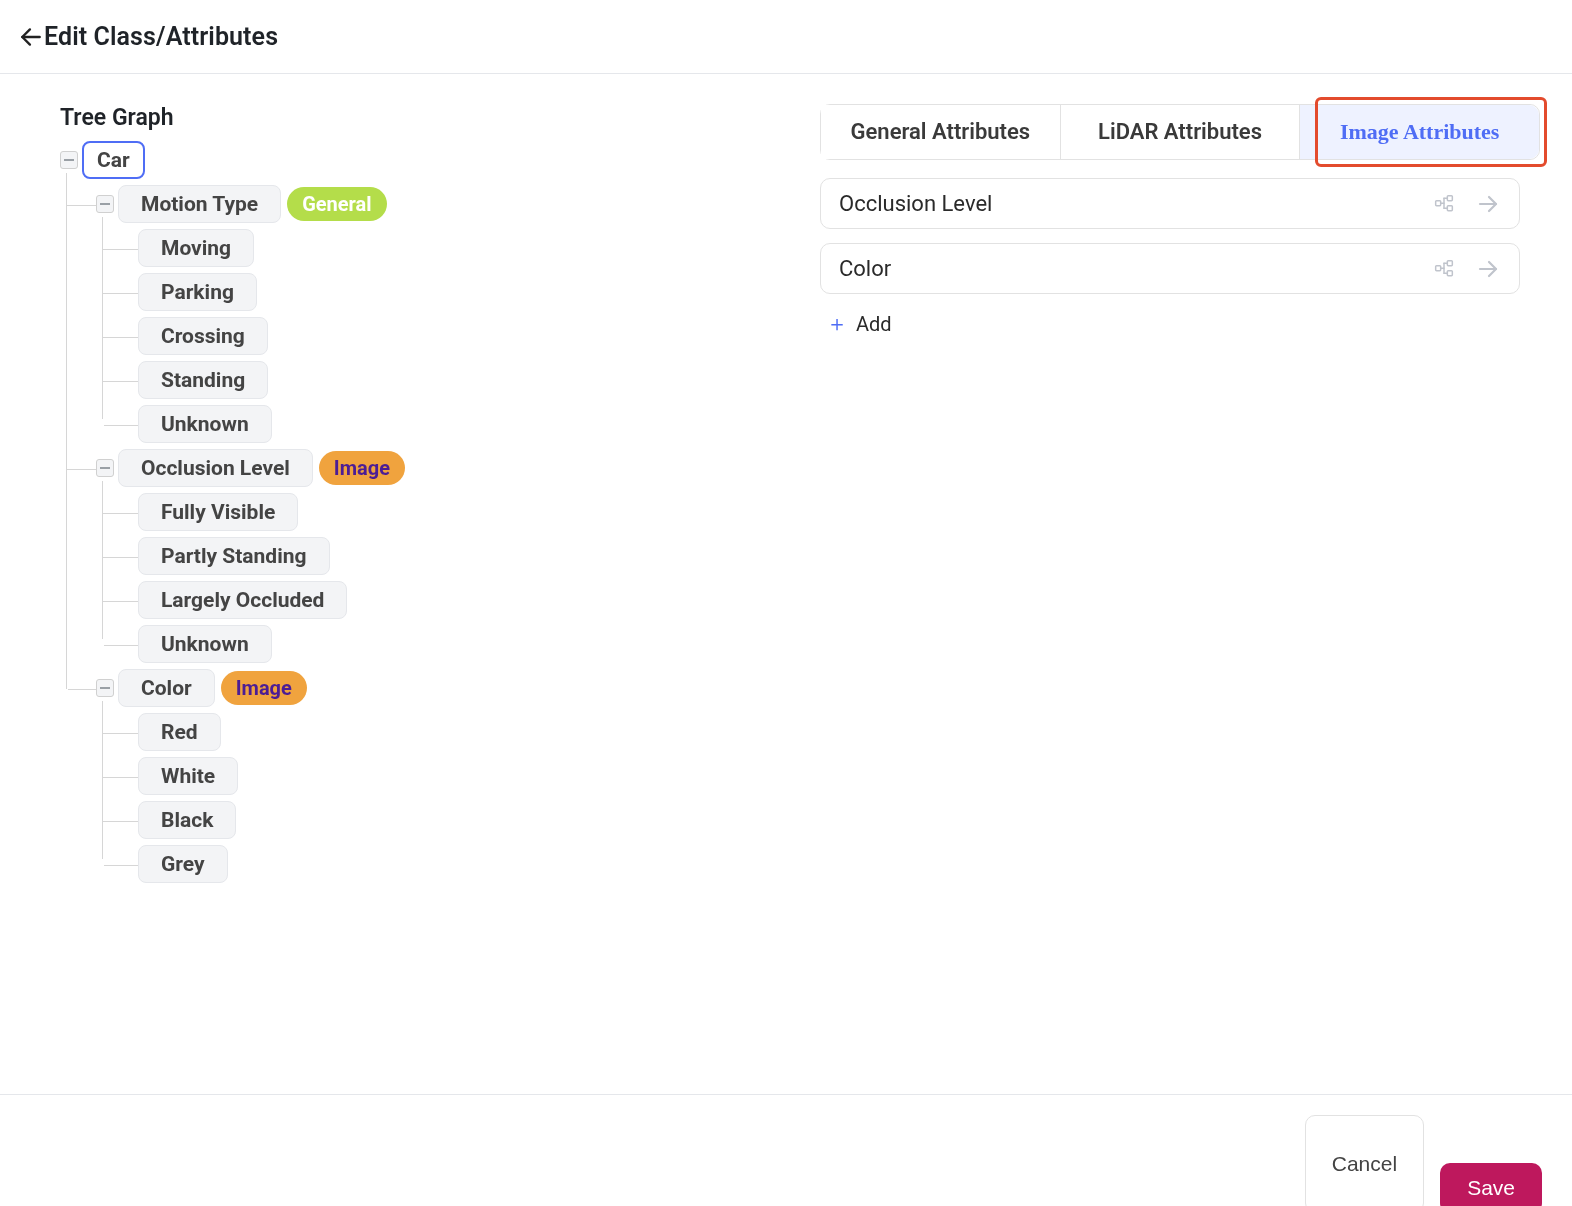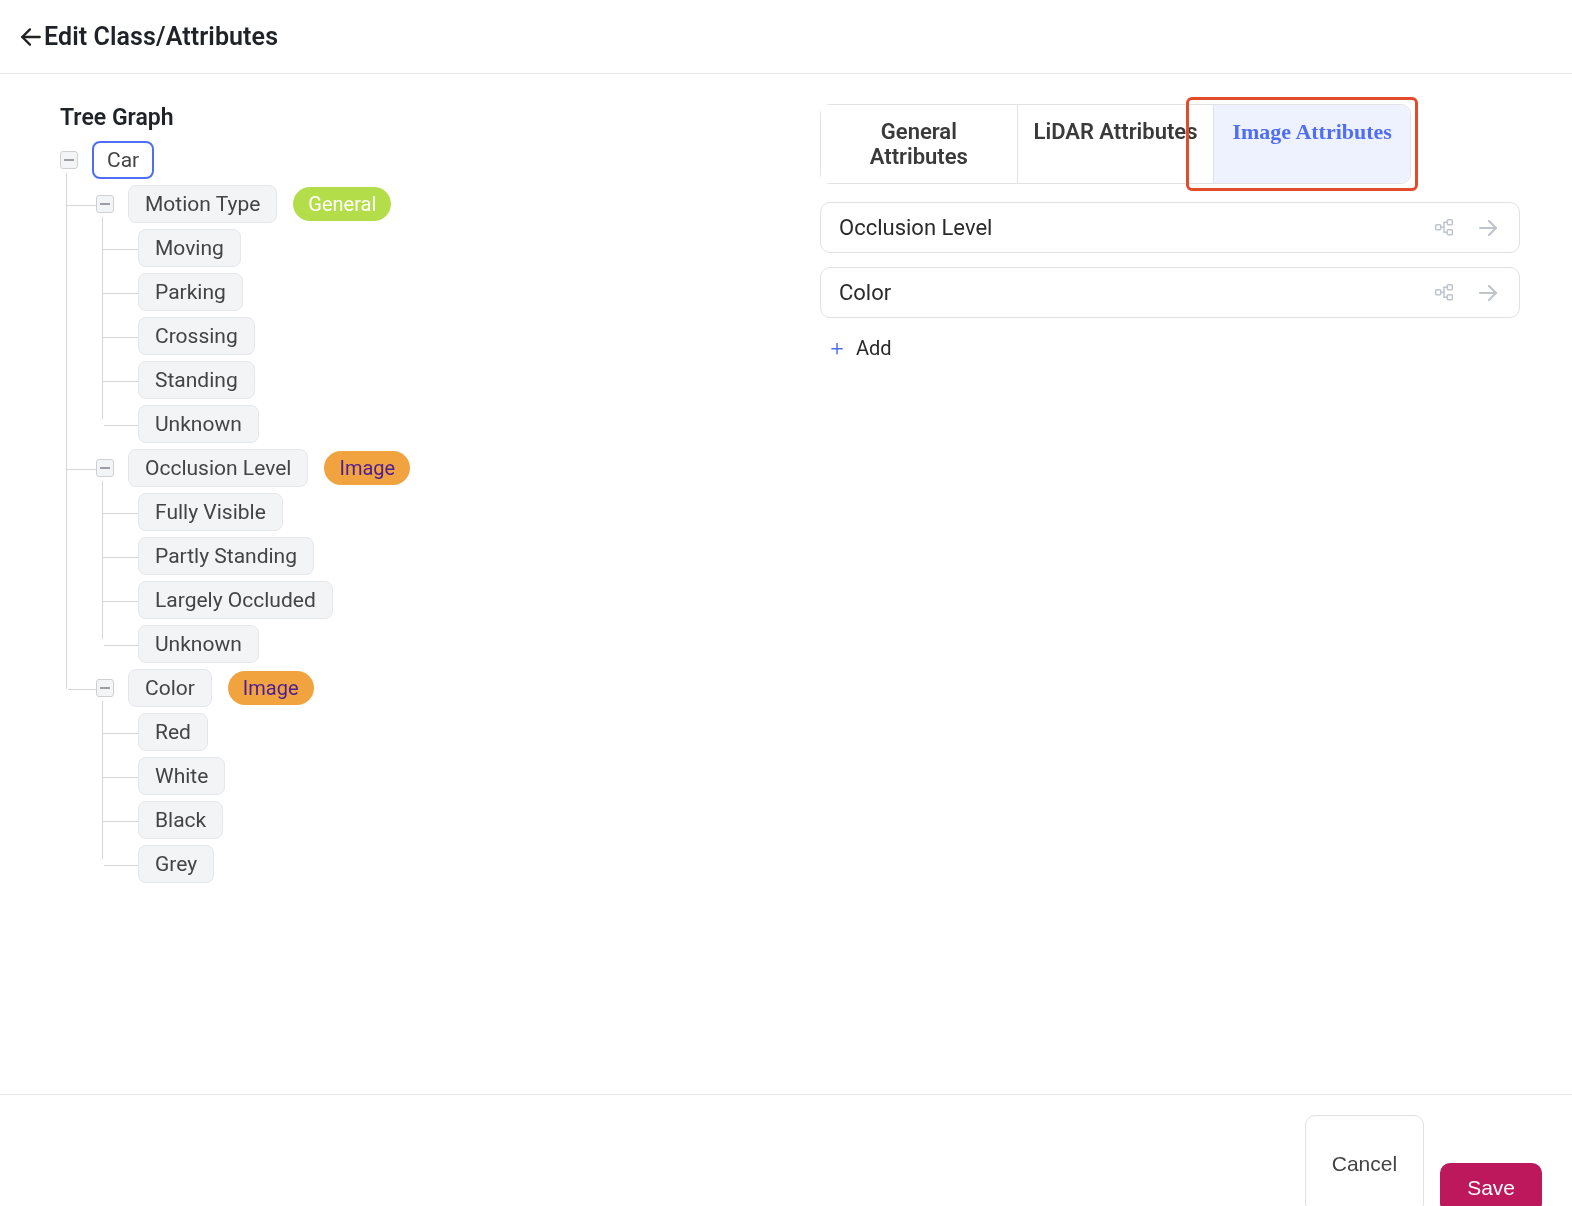--- a/index.html
+++ b/index.html
@@ -96,21 +96,22 @@
     left: -36px;
     top: 26px;
     bottom: -10px;
     width: 2px;
     background: #fff;
   }
 
   .node-row {
     display: flex;
     align-items: center;
-    gap: 10px;
+    gap: 0;
+    font-weight: bold;
   }
   .collapse-box {
     width: 18px; height: 18px;
     border: 1px solid #d0d0d0;
     border-radius: 3px;
     background: #f3f4f6;
     position: relative;
     cursor: pointer;
     flex-shrink: 0;
     margin-left: -6px;
@@ -122,21 +123,21 @@
     left: 3px; right: 3px; top: 50%;
     border-top: 2px solid #9aa0a6;
     transform: translateY(-1px);
   }
 
   .root-node { margin-left: -4px; }
 
   .chip {
     display: inline-flex;
     align-items: center;
-    padding: 6px 16px;
+    padding: 6px 22px;
     border-radius: 8px;
     background: #f3f4f6;
     border: 1px solid #e5e7eb;
     font-size: 21px;
     color: #444;
     cursor: pointer;
     white-space: nowrap;
   }
   .chip.selected {
     border: 2px solid #4f6df5;
@@ -155,21 +156,21 @@
   .badge.general { background: #b4dd4a; color: #fff; }
   .badge.image   { background: #f0a33e; color: #4c1d95; }
 
   
   .tabs {
     display: flex;
     border: 1px solid #e2e2e2;
     border-radius: 10px;
     overflow: visible;
     margin-bottom: 18px;
-    width: 591px;
+    width: 720px;
     position: relative;
   }
   .tabs .tab {
     flex: 1;
     text-align: center;
     padding: 14px 10px;
     font-size: 22px;
     font-weight: 600;
     color: #3a3a3a;
     cursor: pointer;

